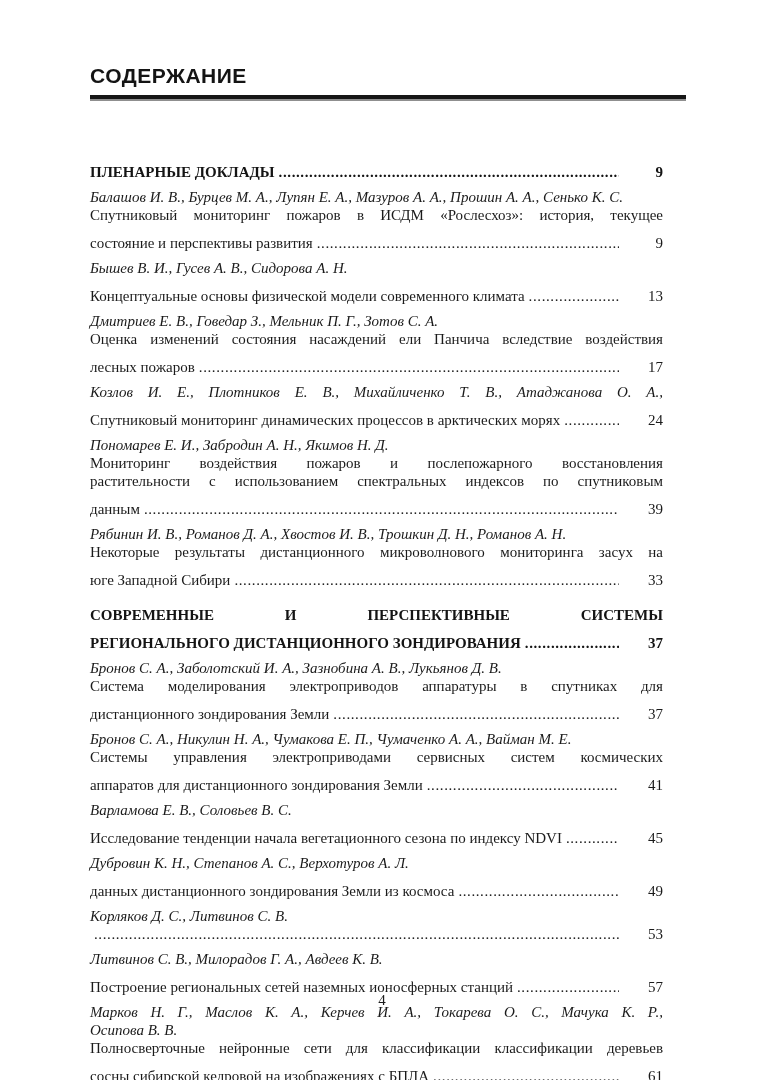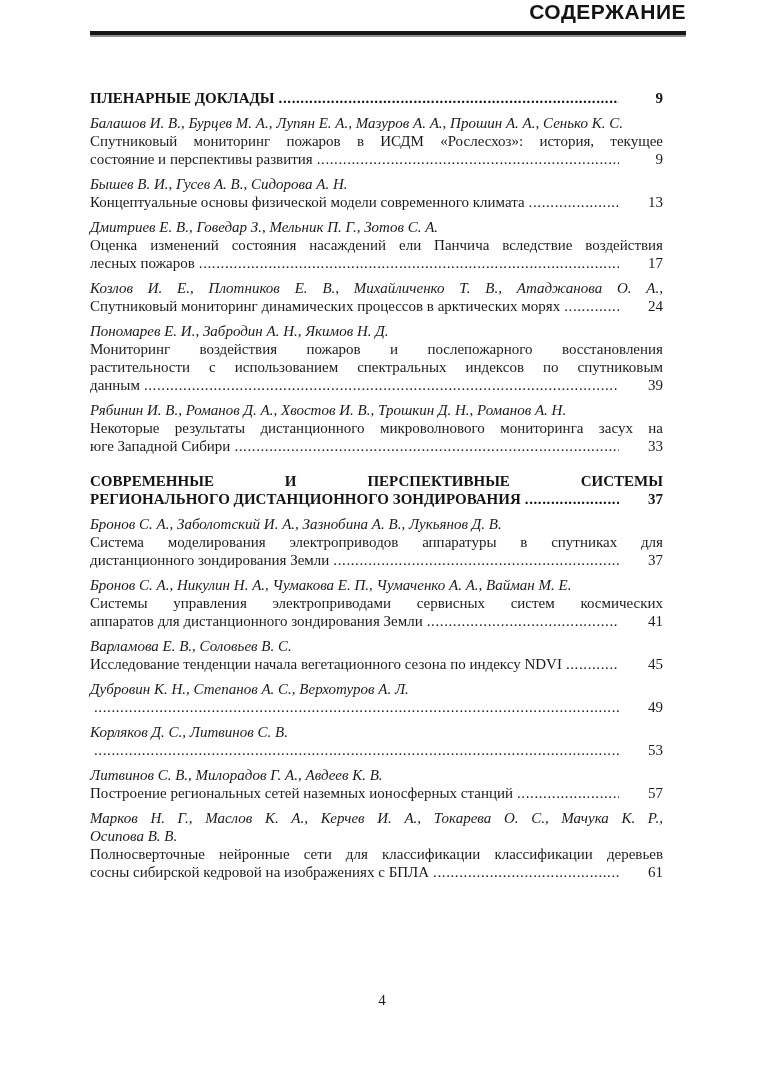--- a/index.html
+++ b/index.html
@@ -7,23 +7,24 @@
   .page {
     position: relative;
     width: 764px;
     height: 1080px;
     background: #ffffff;
     overflow: hidden;
     font-family: "Liberation Serif", serif;
     color: #1b1b1b;
   }
   .header-title {
+    padding-top: 64px;
     margin-left: 90px;
     width: 596px;
-    text-align: right;
+    text-align: left;
     font-family: "Liberation Sans", sans-serif;
     font-weight: bold;
     font-size: 21px;
     line-height: 24px;
     letter-spacing: 0.5px;
     color: #141414;
   }
   .rule {
     margin: 7px 0 0 90px;
     width: 596px;
@@ -38,21 +39,21 @@
     line-height: 18px;
   }
   .tb + .tb { margin-top: 7px; }
   .tb.section { font-weight: bold; color: #141414; }
   .tb.section.later { margin-top: 17px; }
   .line { min-height: 18px; }
   .line.jf { text-align: justify; text-align-last: justify; }
   .line.author { font-style: italic; }
   .line.author.nowrap { white-space: nowrap; }
   .lastrow { display: flex; align-items: baseline; }
-  .lastrow .t { flex: 0 0 auto; white-space: nowrap; }
+  .lastrow .t { flex: 0 0 auto; white-space: nowrap; margin-top: 10px; }
   .dots {
     flex: 1 1 auto;
     overflow: hidden;
     white-space: nowrap;
     margin-left: 4px;
     letter-spacing: 0.6px;
   }
   .dots::after {
     content: "..........................................................................................................................................................................................................";
   }
@@ -164,20 +165,21 @@
         <div class="line author nowrap">Варламова Е. В., Соловьев В. С.</div>
         <div class="line lastrow">
           <span class="t">Исследование тенденции начала вегетационного сезона по индексу NDVI</span>
           <span class="dots"></span>
           <span class="pg">45</span>
         </div>
       </div>
       <div class="tb entry">
         <div class="line author nowrap">Дубровин К. Н., Степанов А. С., Верхотуров А. Л.</div>
         <div class="line lastrow">
+          <span class="t">данных дистанционного зондирования Земли из космоса</span>
           <span class="dots"></span>
           <span class="pg">49</span>
         </div>
       </div>
       <div class="tb entry">
         <div class="line author nowrap">Корляков Д. С., Литвинов С. В.</div>
         <div class="line lastrow">
           <span class="dots"></span>
           <span class="pg">53</span>
         </div>

